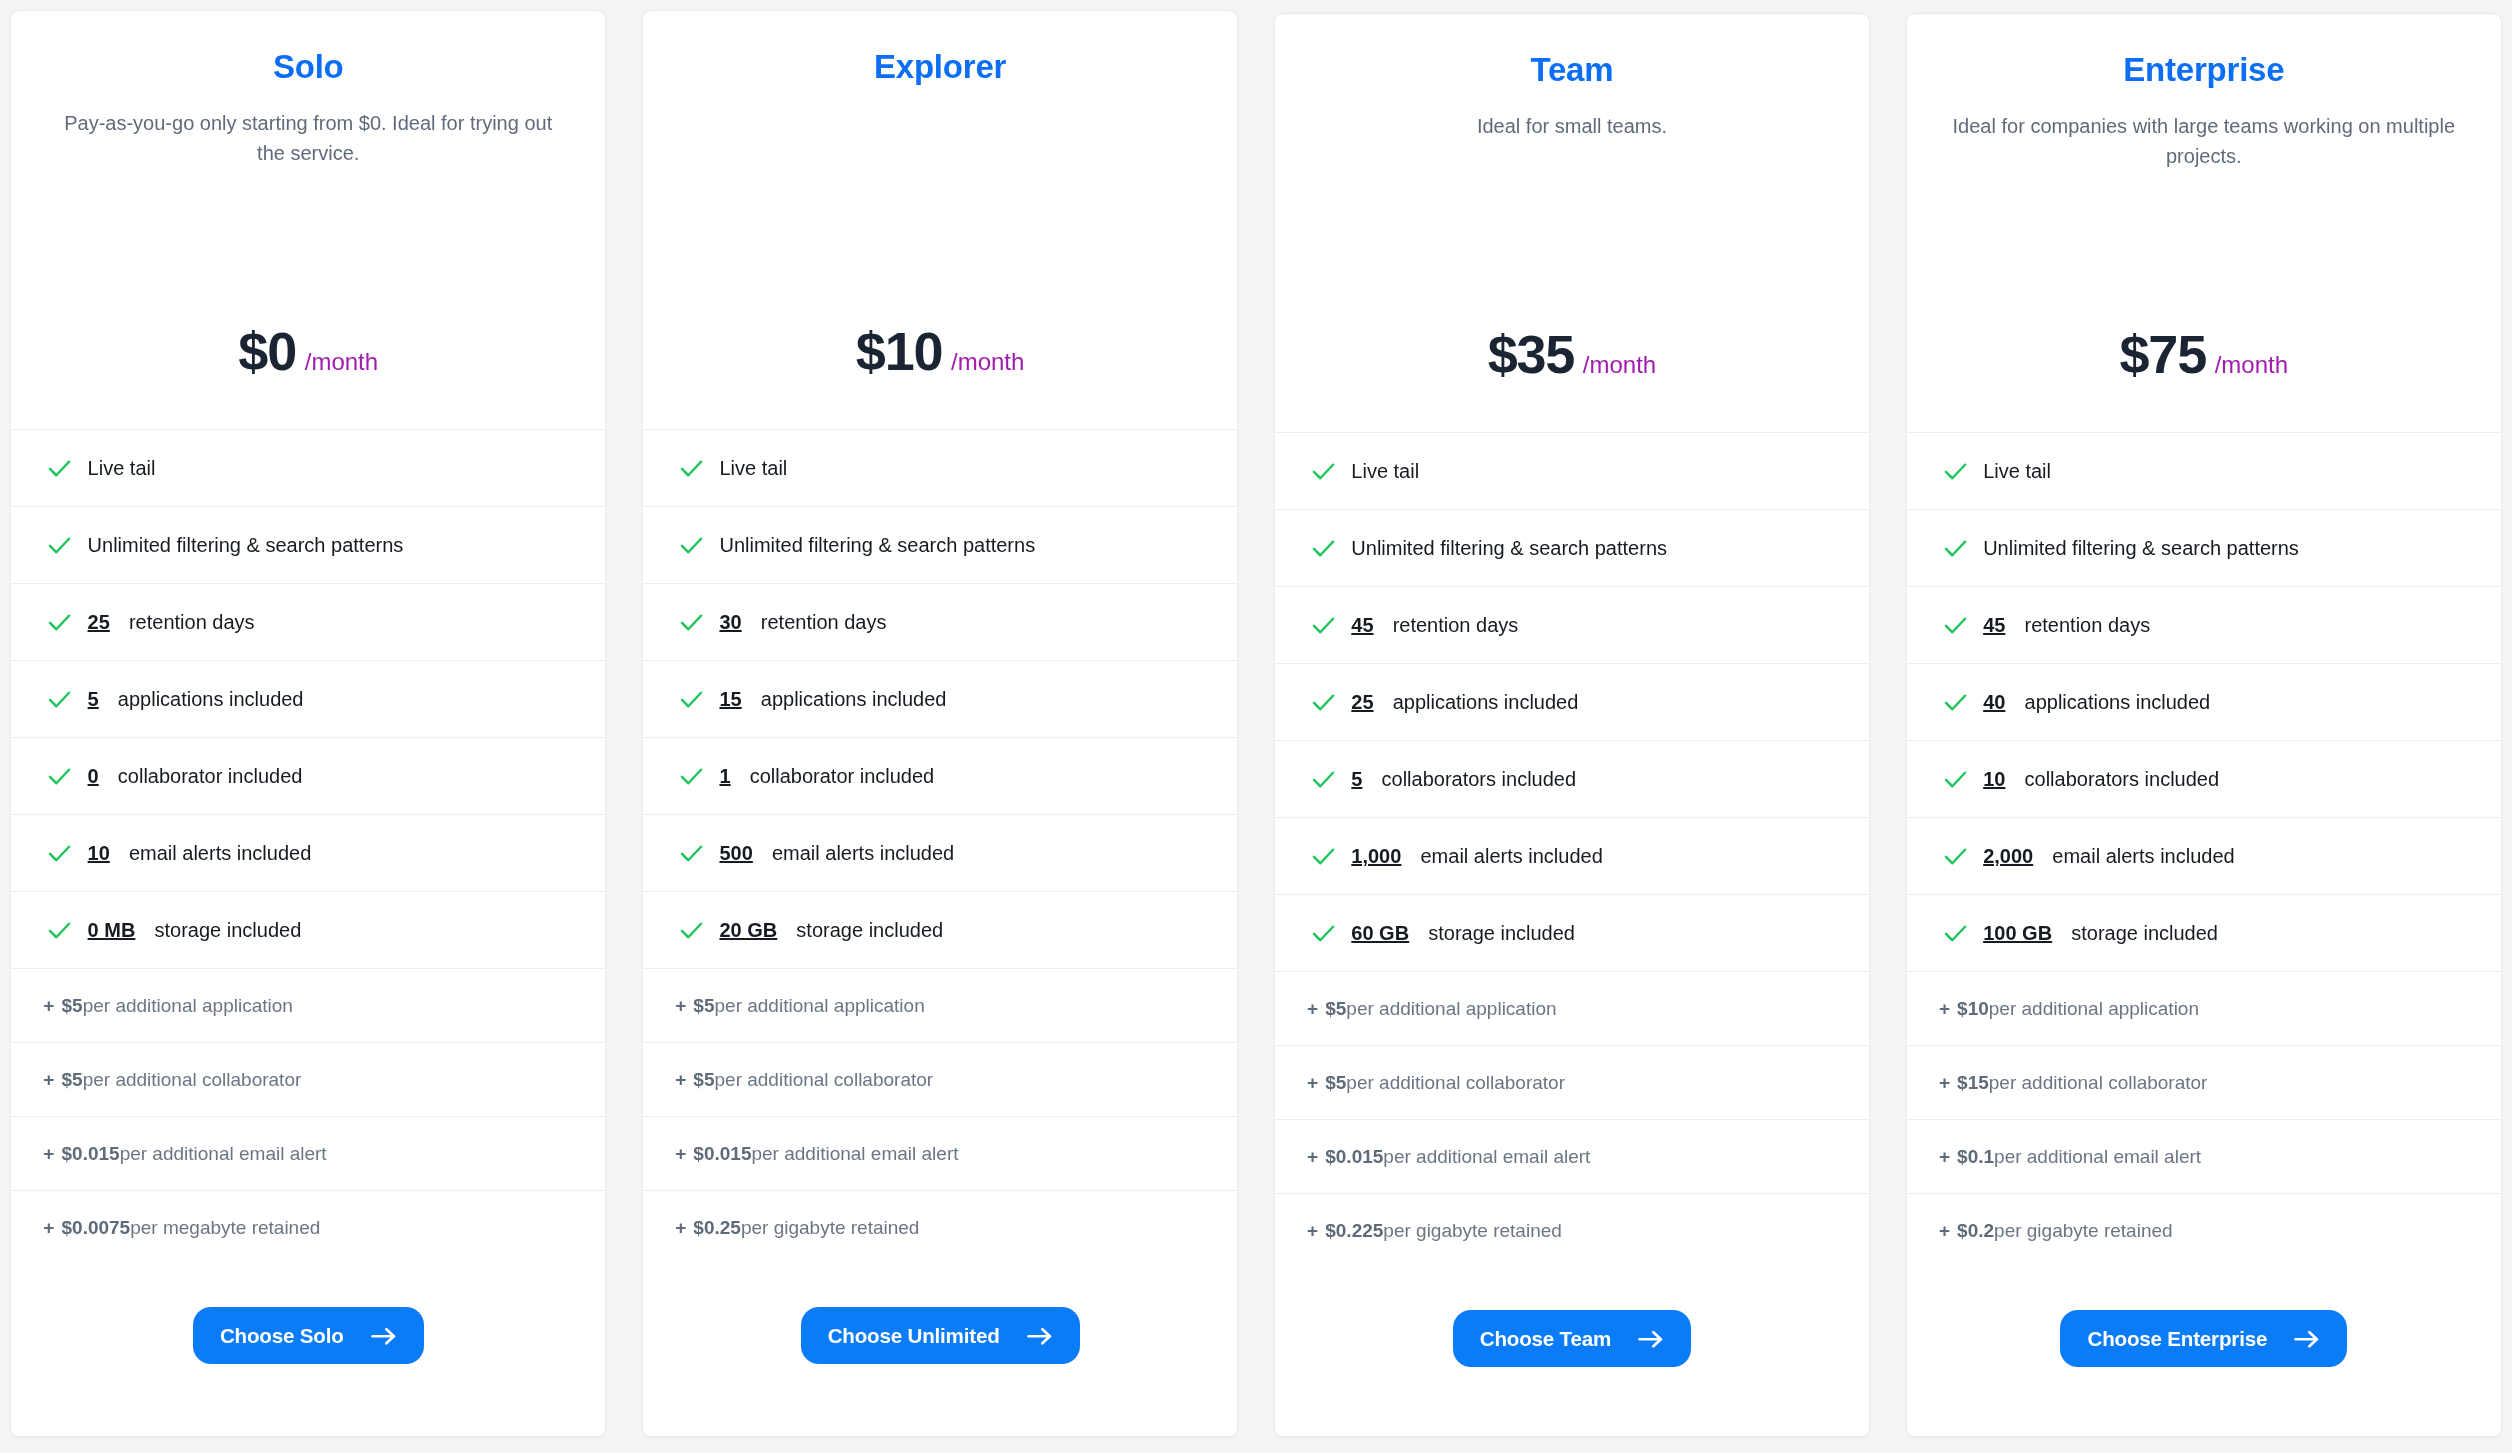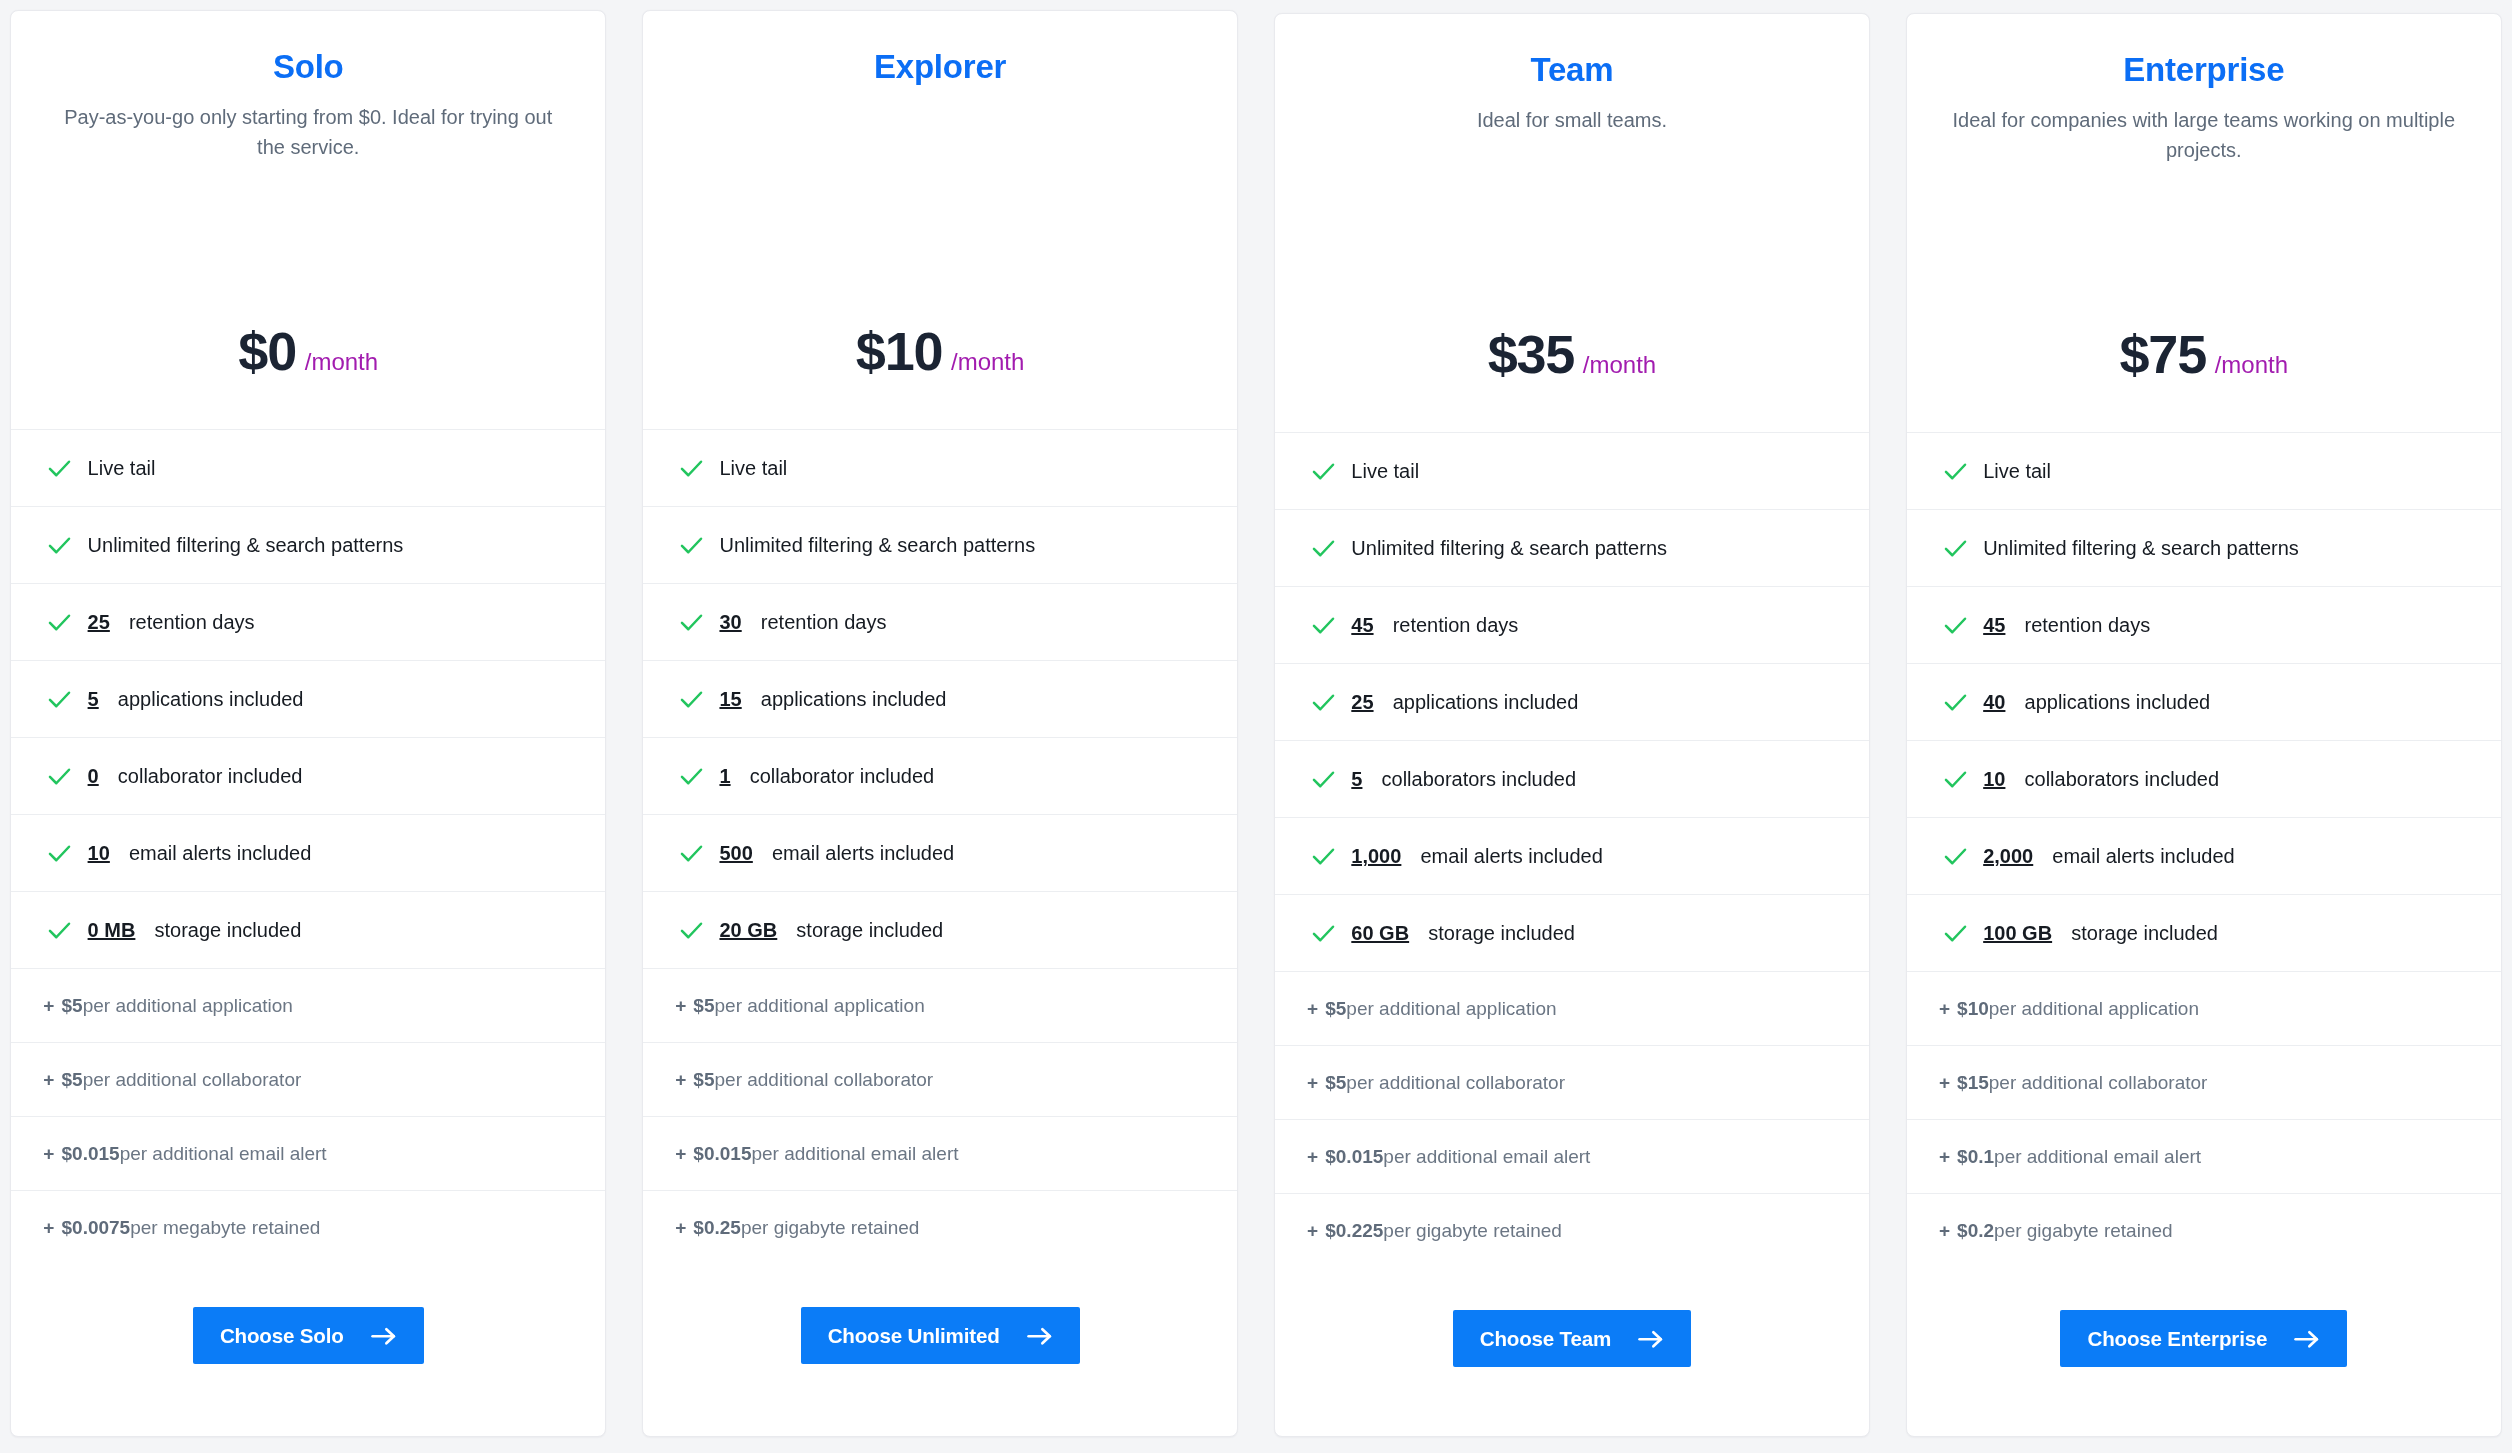--- a/index.html
+++ b/index.html
@@ -47,21 +47,21 @@
   .plan-name {
     font-size: 33px;
     font-weight: bold;
     color: #0b6ef5;
     letter-spacing: -0.2px;
     line-height: 1.1;
     text-align: center;
   }
 
   .plan-desc {
-    margin-top: 16px;
+    margin-top: 22px;
     font-size: 20px;
     line-height: 1.52;
     color: #5f6b7a;
     text-align: center;
     max-width: 507px;
   }
 
   .plan-price-wrap {
     margin-top: auto;
     margin-bottom: 51px;
@@ -148,21 +148,21 @@
     display: flex;
     align-items: flex-start;
     justify-content: center;
     padding-top: 43px;
     padding-bottom: 43px;
   }
   .cta-button {
     background: #0b7cf7;
     color: #ffffff;
     border: none;
-    border-radius: 2px;
+    border-radius: 18px;
     height: 57px;
     padding: 0 27px;
     display: inline-flex;
     align-items: center;
     gap: 27px;
     cursor: pointer;
     font-family: inherit;
   }
   .cta-label {
     font-size: 20.6px;

